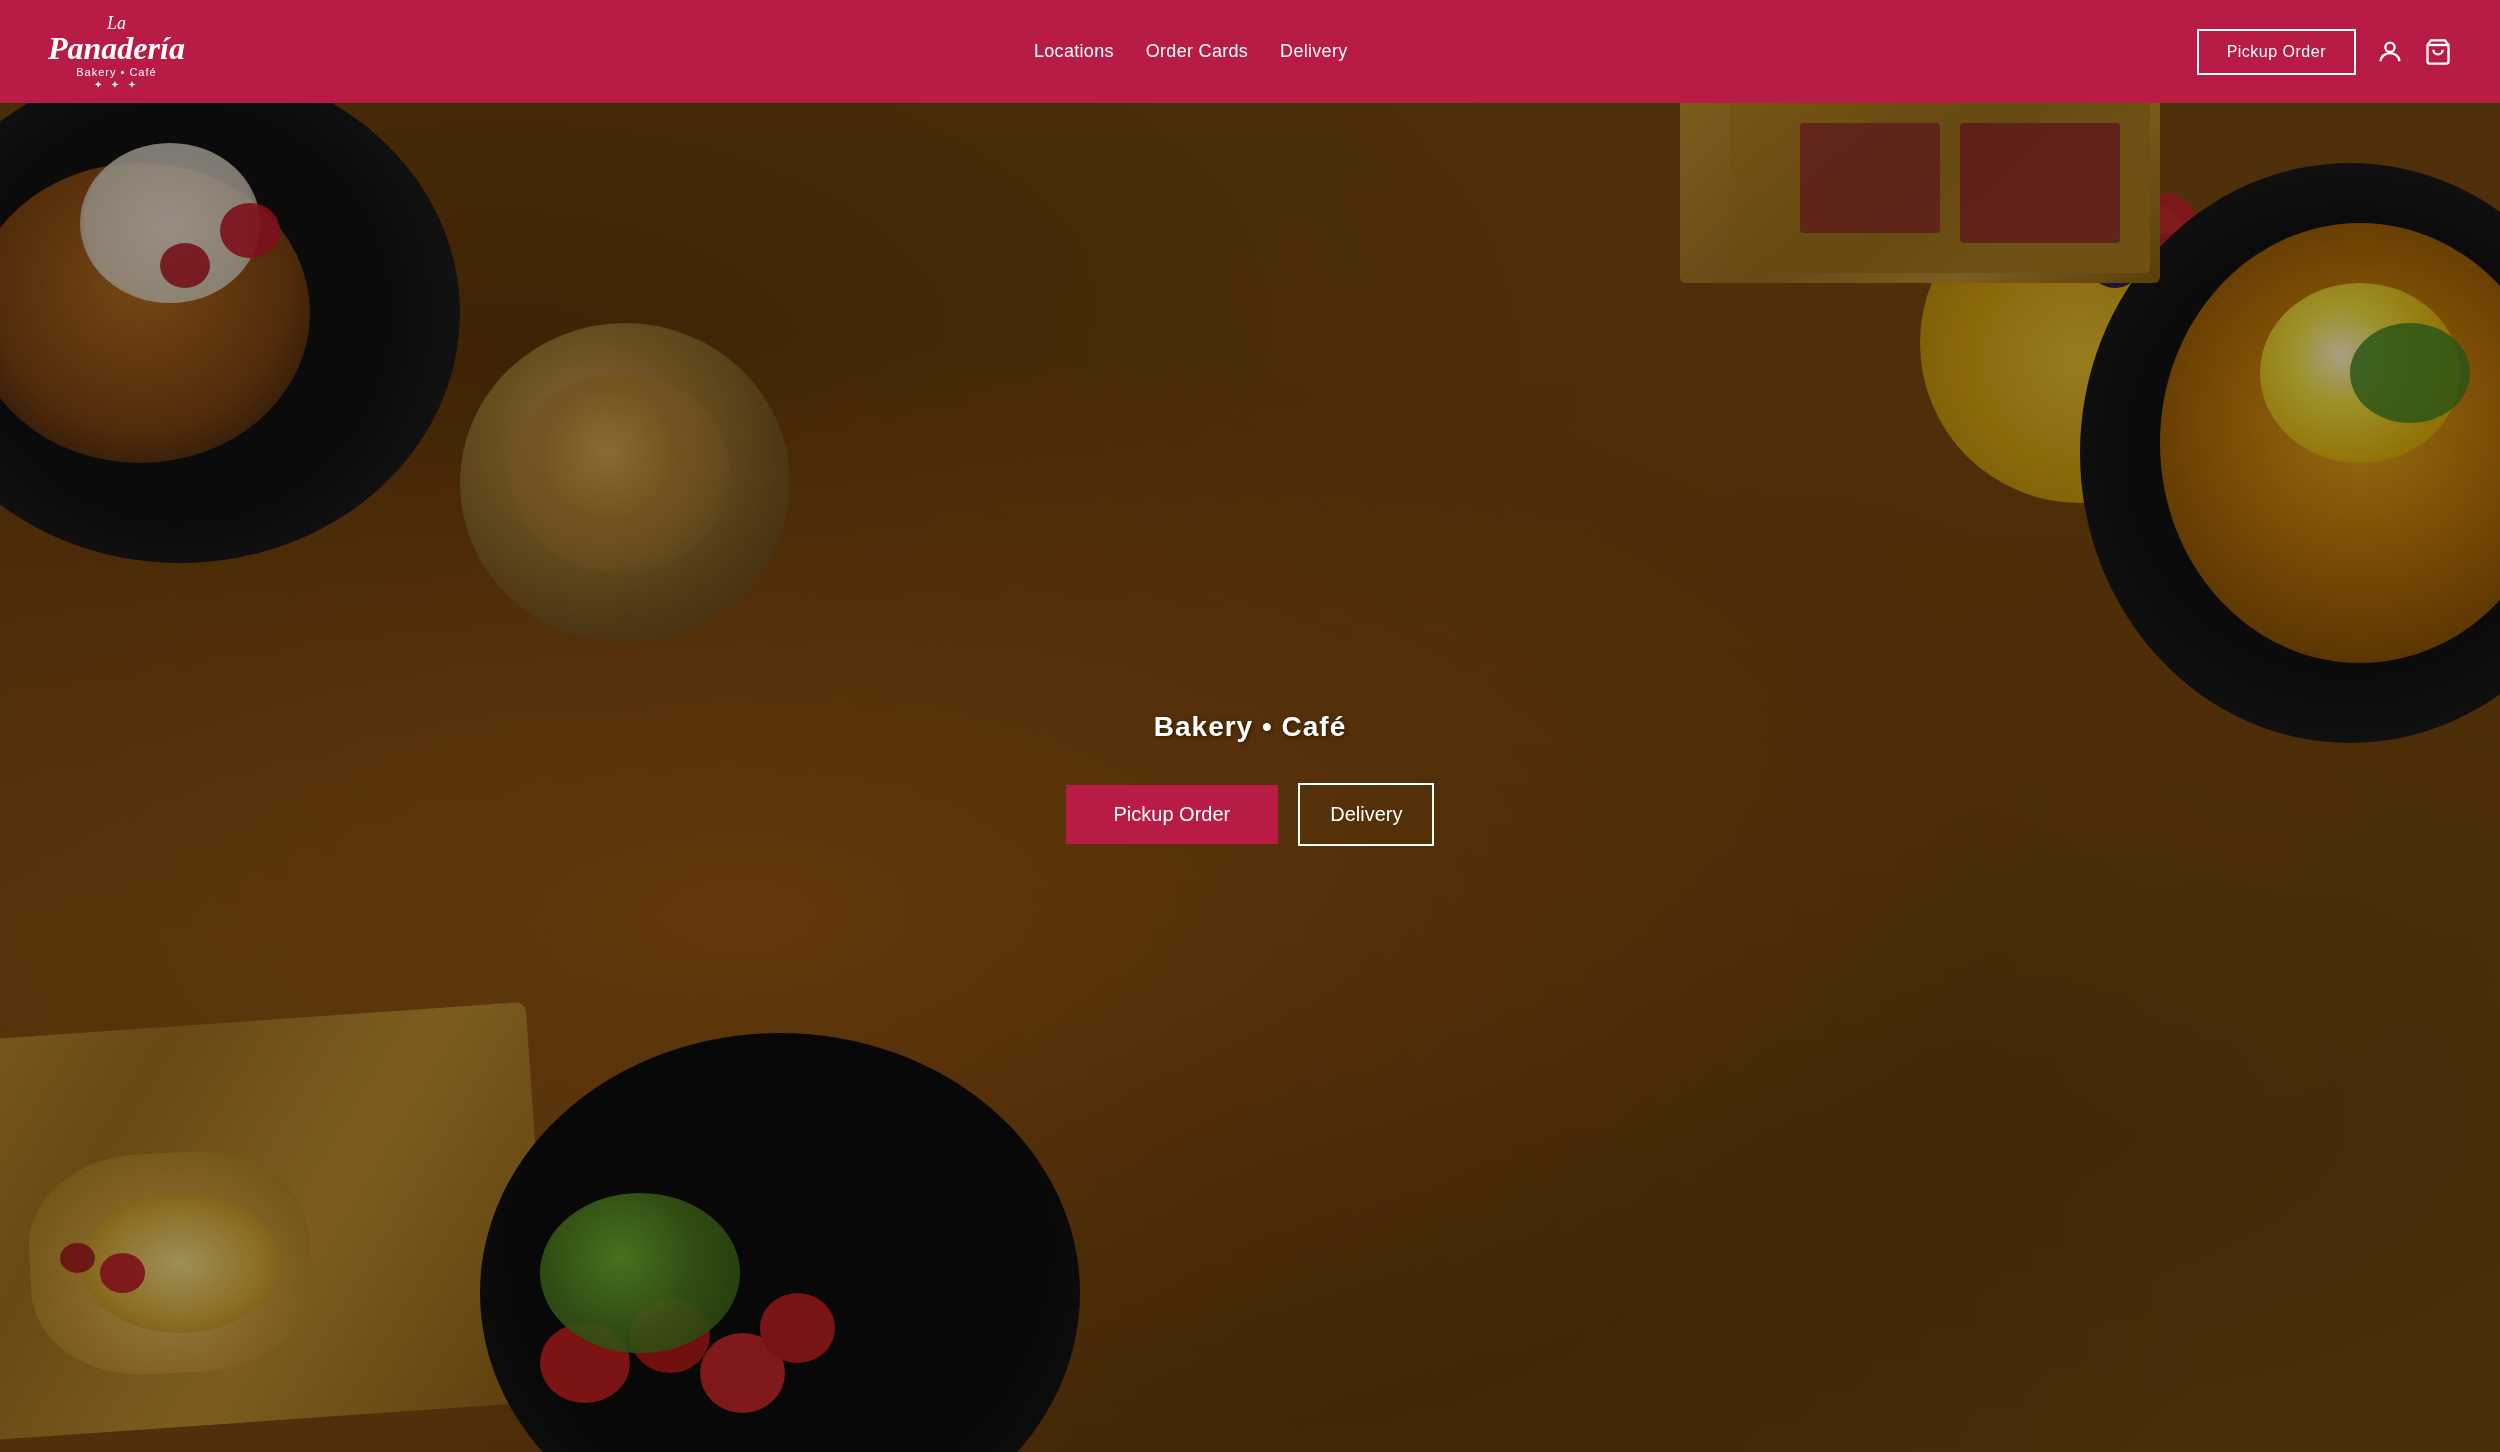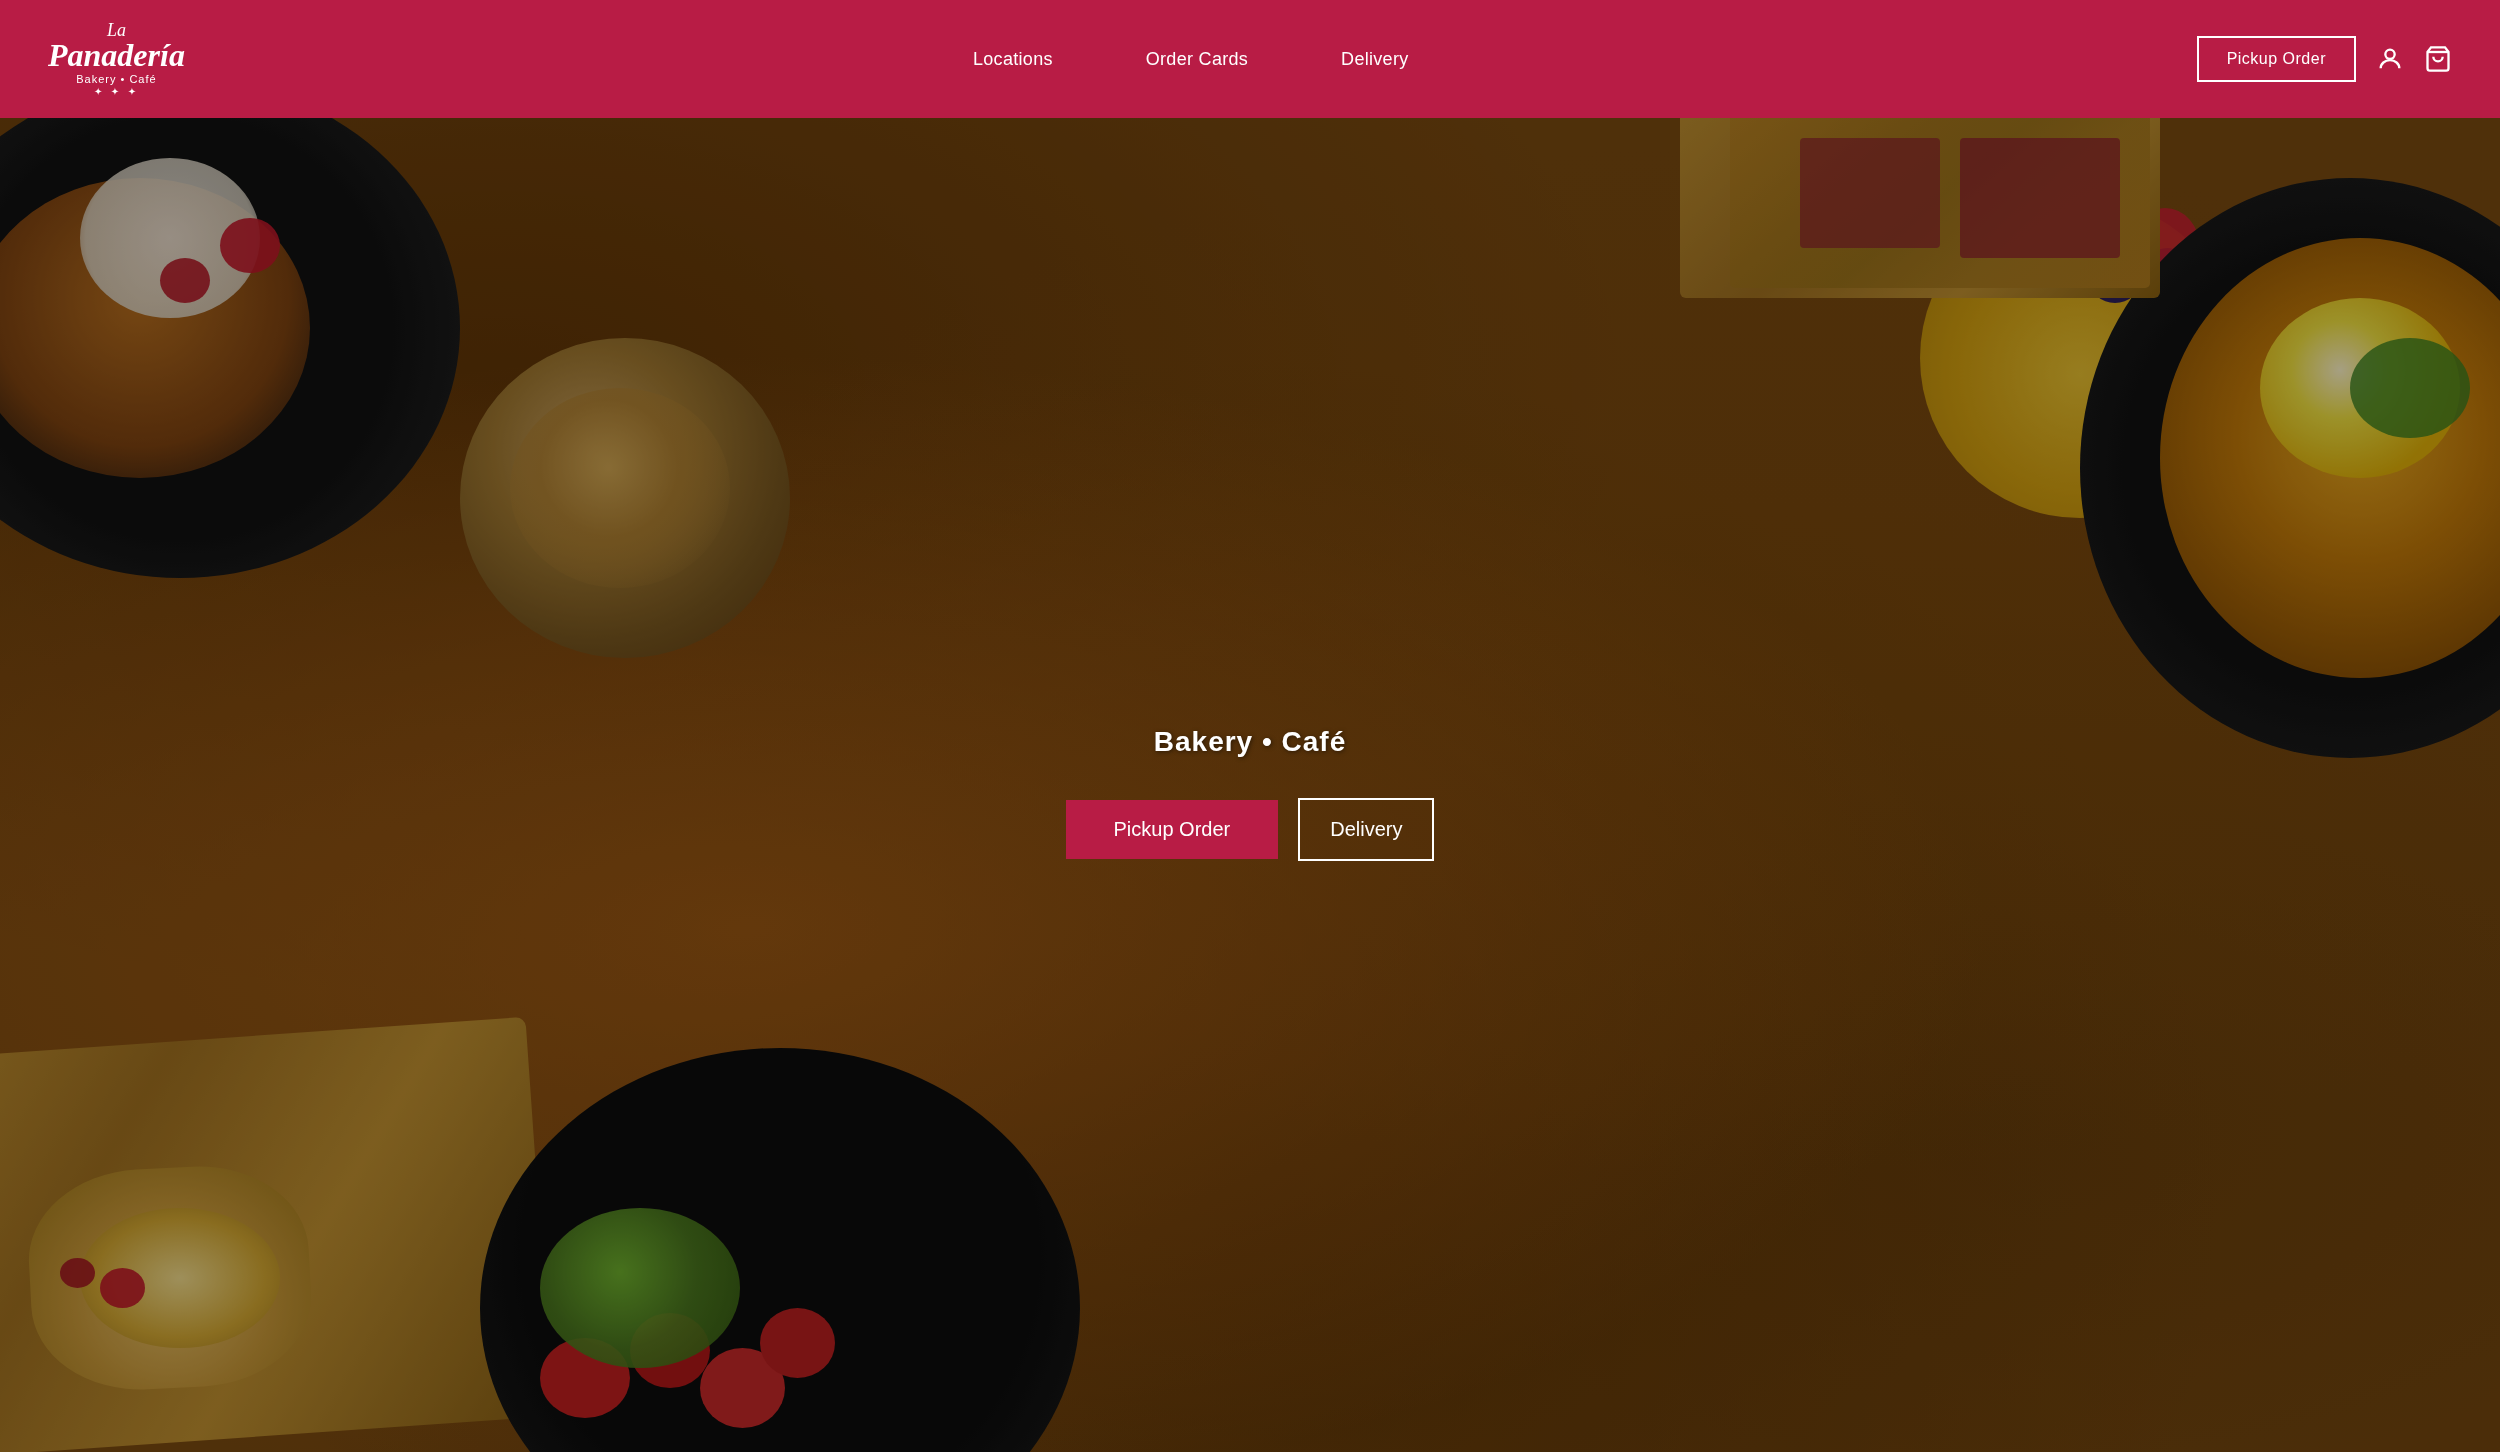--- a/index.html
+++ b/index.html
@@ -5,40 +5,40 @@
     * { margin: 0; padding: 0; box-sizing: border-box; }
     body { font-family: Georgia, 'Times New Roman', serif; overflow-x: hidden; }
 
     
     .header {
       background-color: #b81c45;
       display: flex;
       align-items: center;
       justify-content: space-between;
       padding: 5px 48px;
-      height: 118px;
+      height: 103px;
       position: relative;
       z-index: 10;
     }
 
     .logo-area {
       display: flex;
       align-items: center;
     }
 
     .logo-wrapper {
       display: flex;
       flex-direction: column;
       align-items: center;
     }
 
     nav {
       display: flex;
       align-items: flex-end;
-      gap: 93px;
+      gap: 32px;
     }
 
     nav a {
       color: white;
       text-decoration: none;
       font-size: 18px;
       font-family: Arial, sans-serif;
       font-weight: 400;
       letter-spacing: 0.3px;
     }

